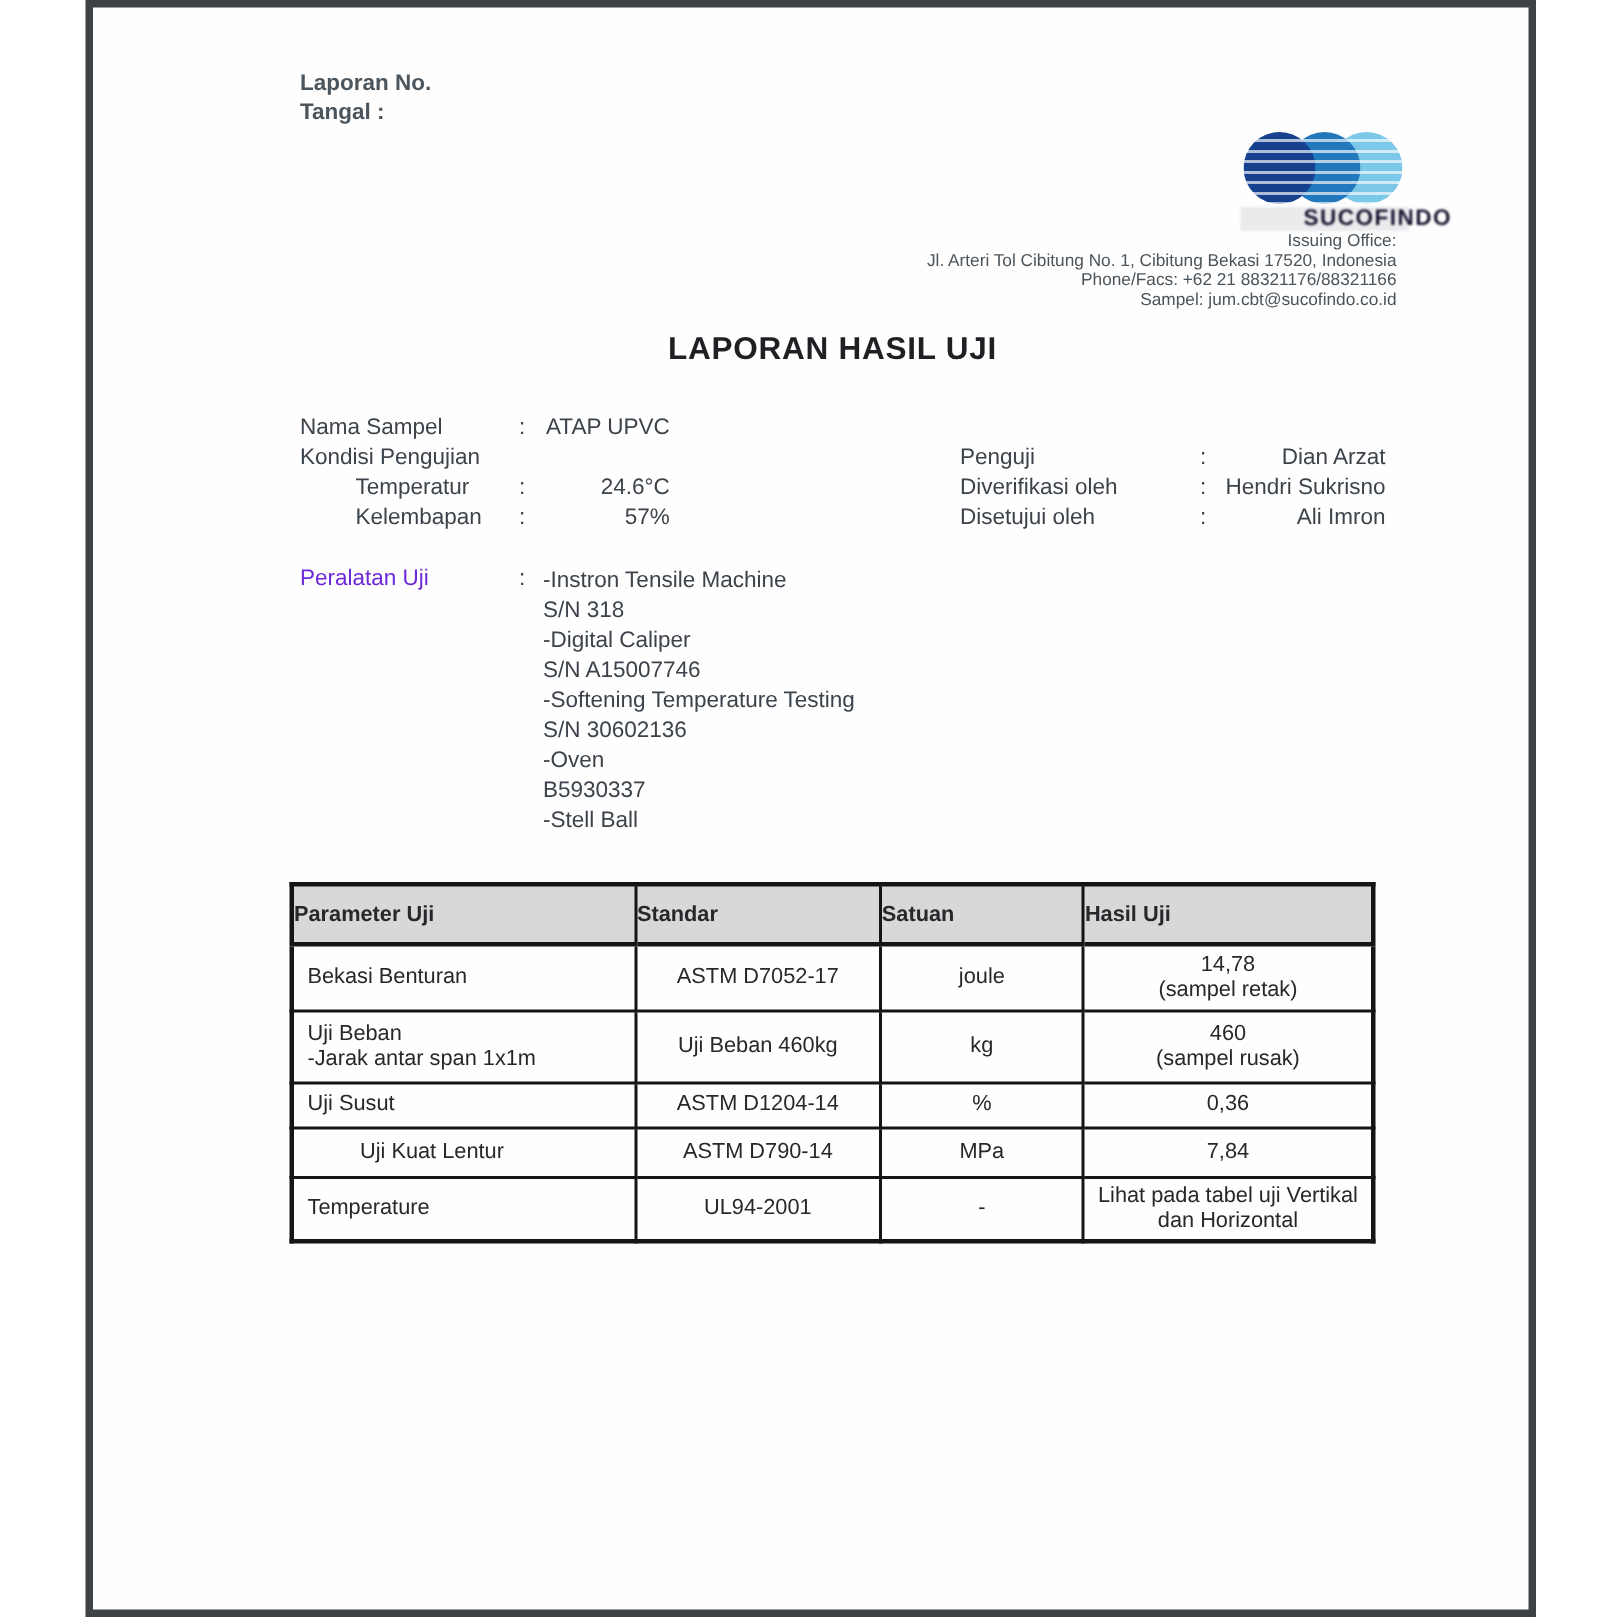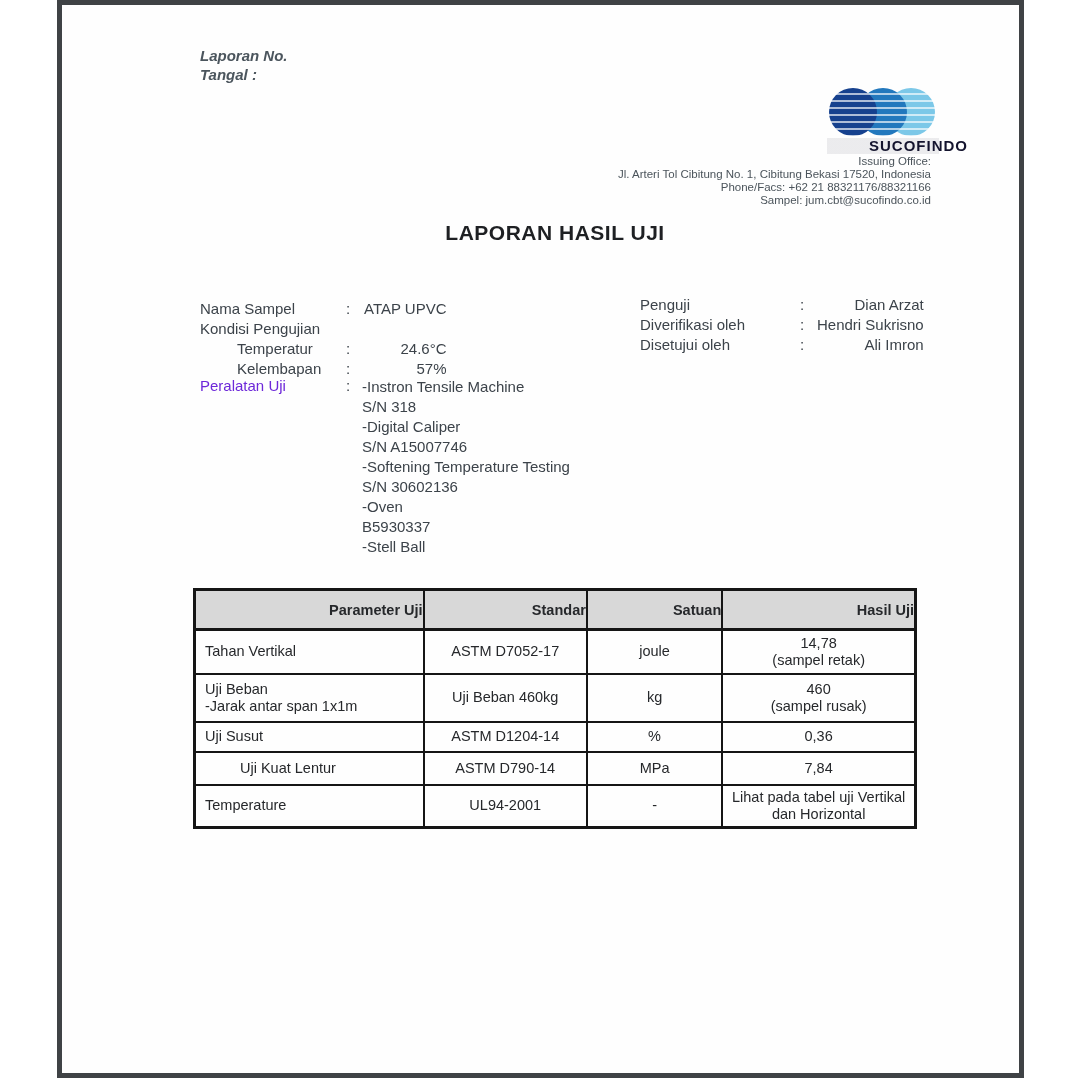--- a/index.html
+++ b/index.html
@@ -6,21 +6,21 @@
   html,body { background:#ffffff; }
   body { font-family:"Liberation Sans","DejaVu Sans",sans-serif; }
   .canvas { position:relative; width:1080px; height:1080px; background:#ffffff; overflow:hidden; }
   .page-frame { position:absolute; left:57px; top:0; width:967px; height:1078px;
                 border:5px solid #3f4245; background:#fefefe; }
   .doc-content { position:absolute; left:0; top:0; width:1080px; height:1080px;
                  color:#3a3f44; filter:blur(0.3px); }
 
   
   .report-meta { position:absolute; left:200px; top:46px; font-size:15px; line-height:19px;
-                 font-weight:600; color:#4b555d;font-style:italic; }
+                 font-weight:600; color:#4b555d; }
 
   
   .logo-box { position:absolute; top:88px; left:829px; width:106px; height:70px; }
   .globe { position:absolute; top:0; width:48px; height:48px; border-radius:50%; }
   .globe.stripes { background-image:repeating-linear-gradient(180deg, transparent 0 5px, rgba(255,255,255,.65) 5px 7px); }
   .wordmark { position:absolute; top:50px; left:-2px; width:112px; height:16px;
               font-size:15px; font-weight:800; letter-spacing:1px; color:#14142e;
               filter:blur(0.7px); text-align:center; line-height:16px;
               background:linear-gradient(180deg, rgba(20,20,46,.08) 0 100%);padding-left:42px; }
 
@@ -28,37 +28,37 @@
   .issuing { position:absolute; right:149px; top:155px; text-align:right;
              font-size:11.5px; line-height:13px; color:#4b545b; font-weight:500; }
 
   
   .doc-title { position:absolute; left:193px; top:221px; width:724px; text-align:center;
                font-size:21px; font-weight:700; letter-spacing:.5px; color:#1e2023; }
 
   
   .info-grid { position:absolute; display:grid; font-size:15px; line-height:20px;
                font-weight:500; color:#3c434a; }
-  .info-left  { left:200px; top:275px; grid-template-columns:146px 18px auto;margin-top:24px; }
+  .info-left  { left:200px; top:275px; grid-template-columns:146px 18px auto; }
   .info-right { left:640px; top:295px; grid-template-columns:160px 17px auto; }
   .info-grid .lbl.indent { padding-left:37px; }
   .info-grid .val { font-weight:400;text-align:right; }
 
   
   .equip-label { position:absolute; left:200px; top:377px; font-size:15px; font-weight:500; color:#6d28d9; }
   .equip-sep   { position:absolute; left:346px; top:377px; font-size:15px; color:#3c434a; }
   .equip-list  { position:absolute; left:362px; top:377px; font-size:15px; line-height:20px;
                  font-weight:500; color:#3c434a; }
 
   
   .results { position:absolute; left:193px; top:588px; width:724px;
              border-collapse:collapse; font-size:14.5px; color:#26282b; }
   .results th, .results td { border:2px solid #151515; vertical-align:middle; }
   .results { border:3px solid #151515; }
-  .results th { height:40px; background:#d8d8d8; font-weight:700; text-align:right;
+  .results th { height:40px; background:#d8d8d8; font-weight:700; text-align:left;
                 border-bottom:3px solid #151515; }
   .results td { text-align:center; line-height:17px; padding:3px 4px; }
   .results td.param { text-align:left; padding-left:9px; }
 </style>
 </head>
 <body>
 
 <div class="canvas">
   <div class="page-frame"></div>
 
@@ -136,21 +136,21 @@
           <tr id="results-head">
             <th>Parameter Uji</th>
             <th>Standar</th>
             <th>Satuan</th>
             <th>Hasil Uji</th>
           </tr>
         </thead>
       <tbody id="results-body">
           <tr>
             <td class="param" style="height: 44px;">
-              <div>Tahan Vertikal</div>
+              <div>Bekasi Benturan</div>
             </td>
             <td>ASTM D7052-17</td>
             <td>joule</td>
             <td>
               <div>14,78</div>
               <div>(sampel retak)</div>
             </td>
           </tr>
           <tr>
             <td class="param" style="height: 48px;">

